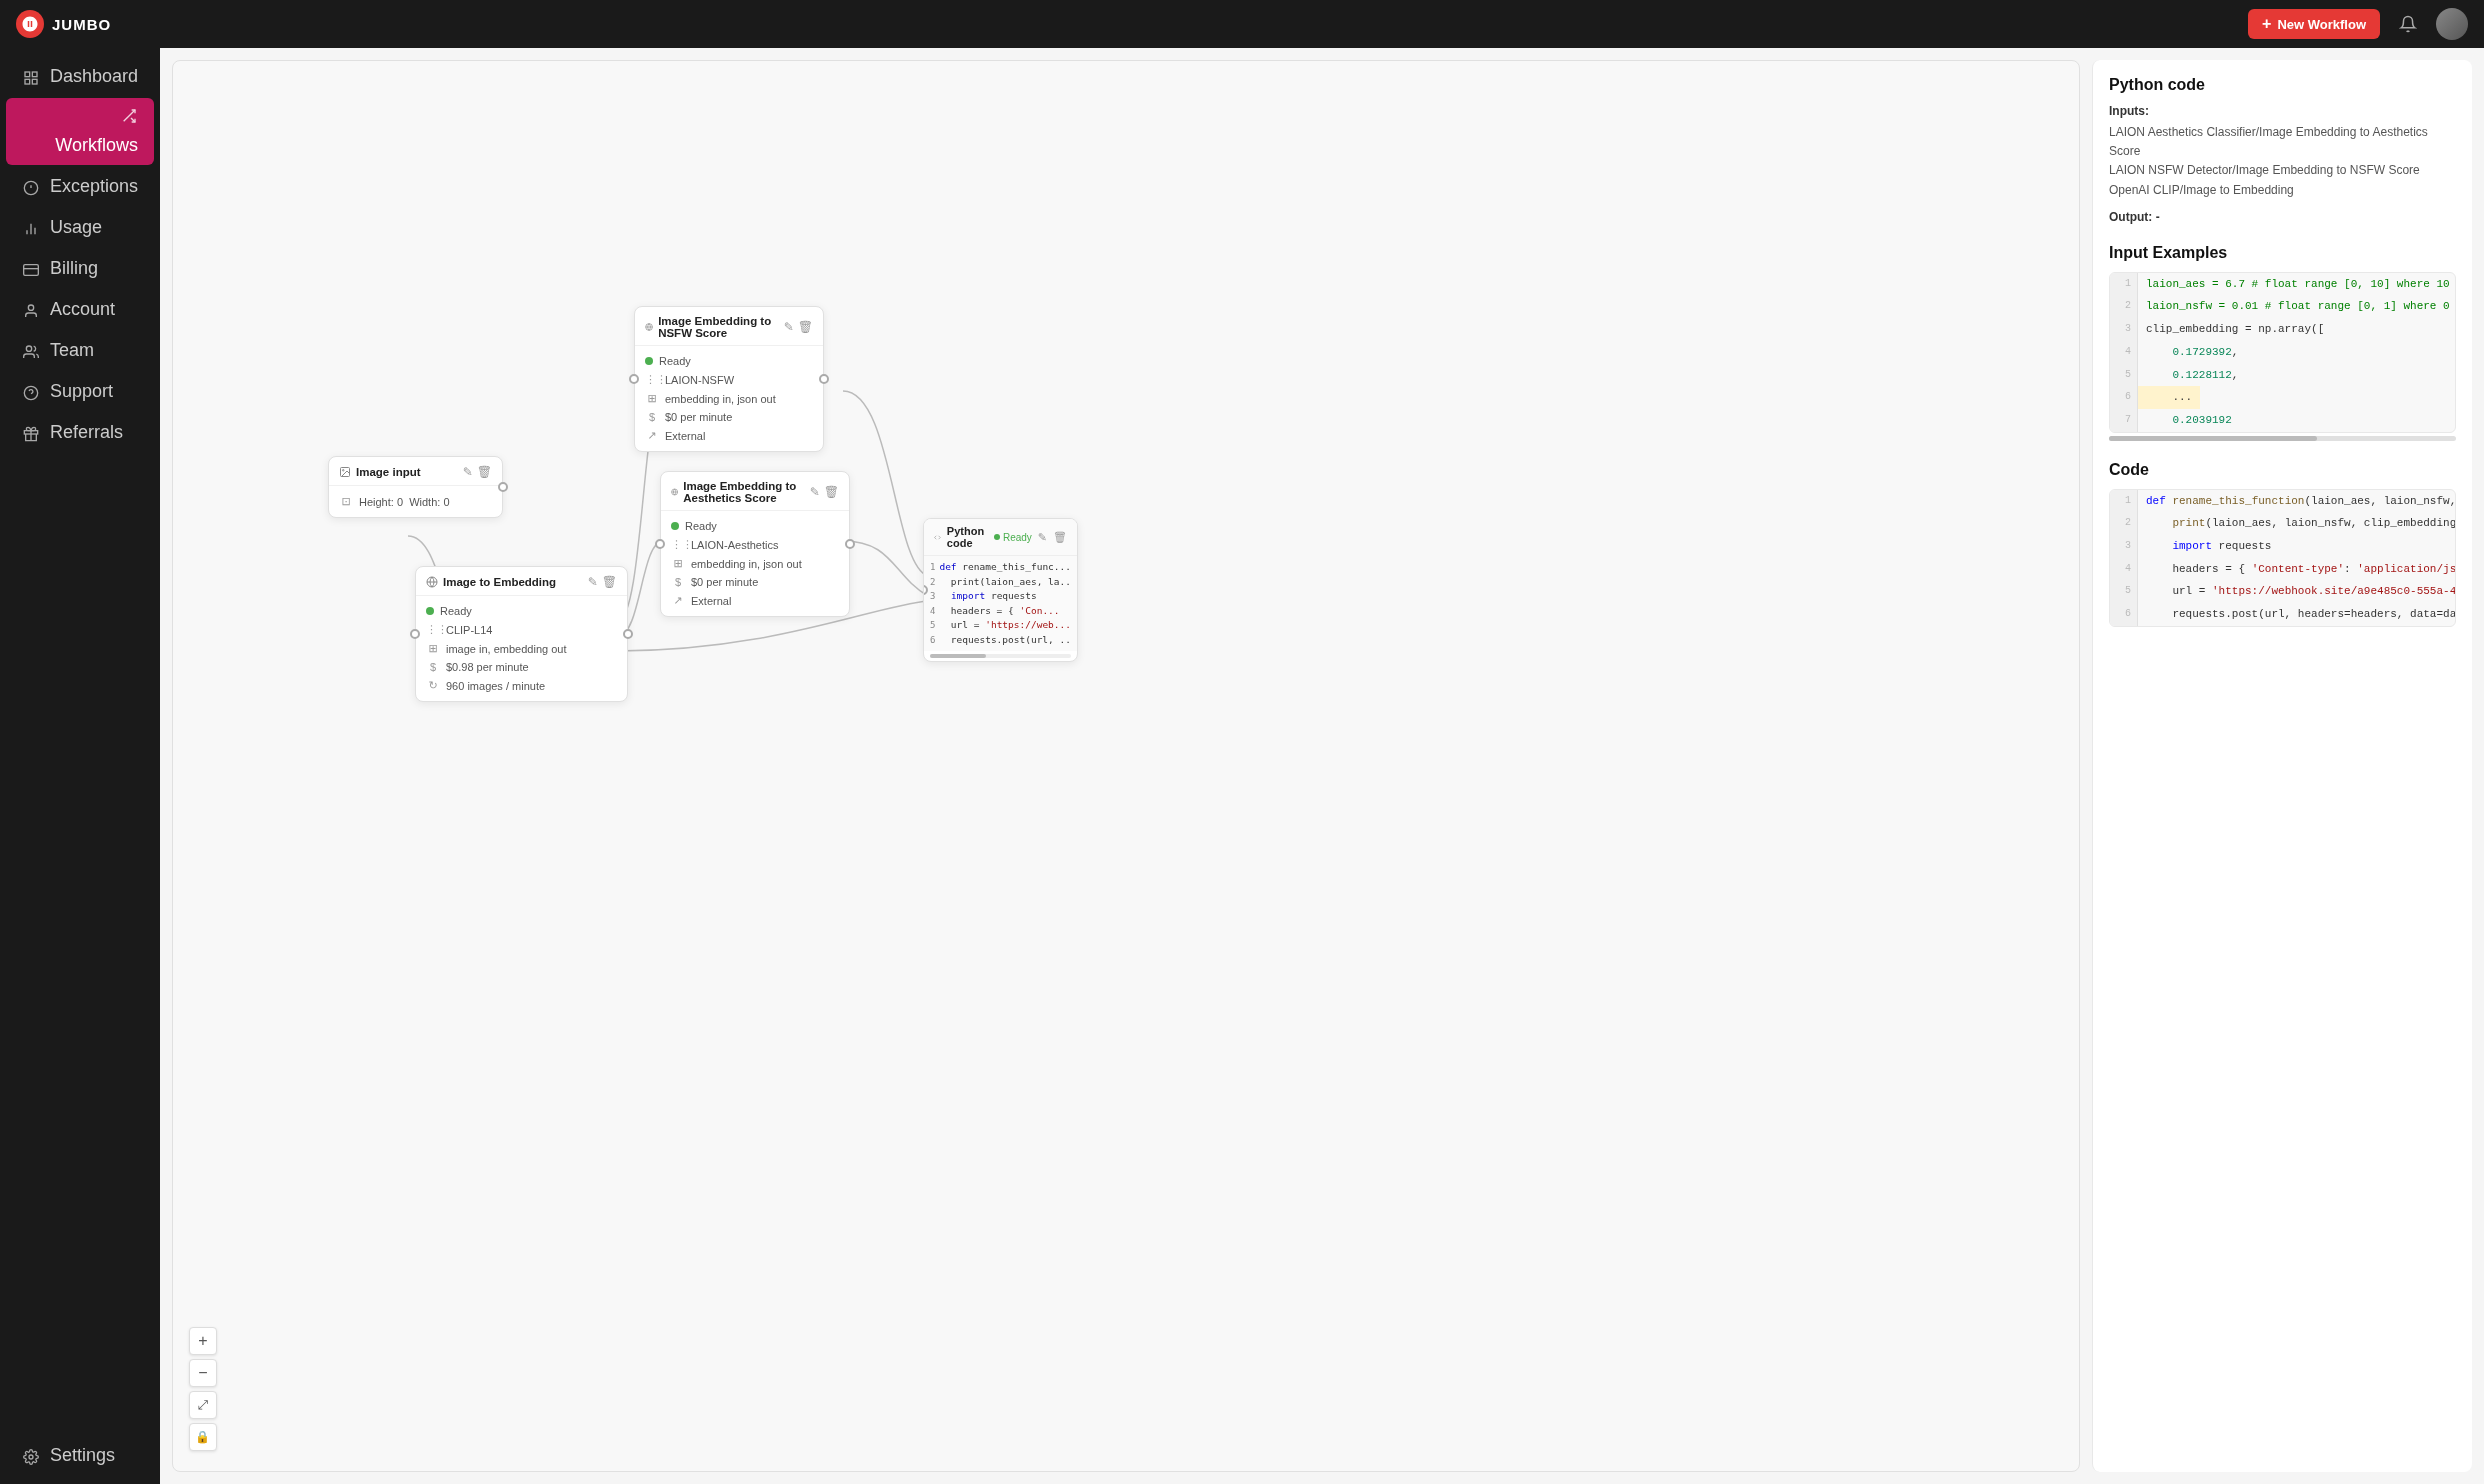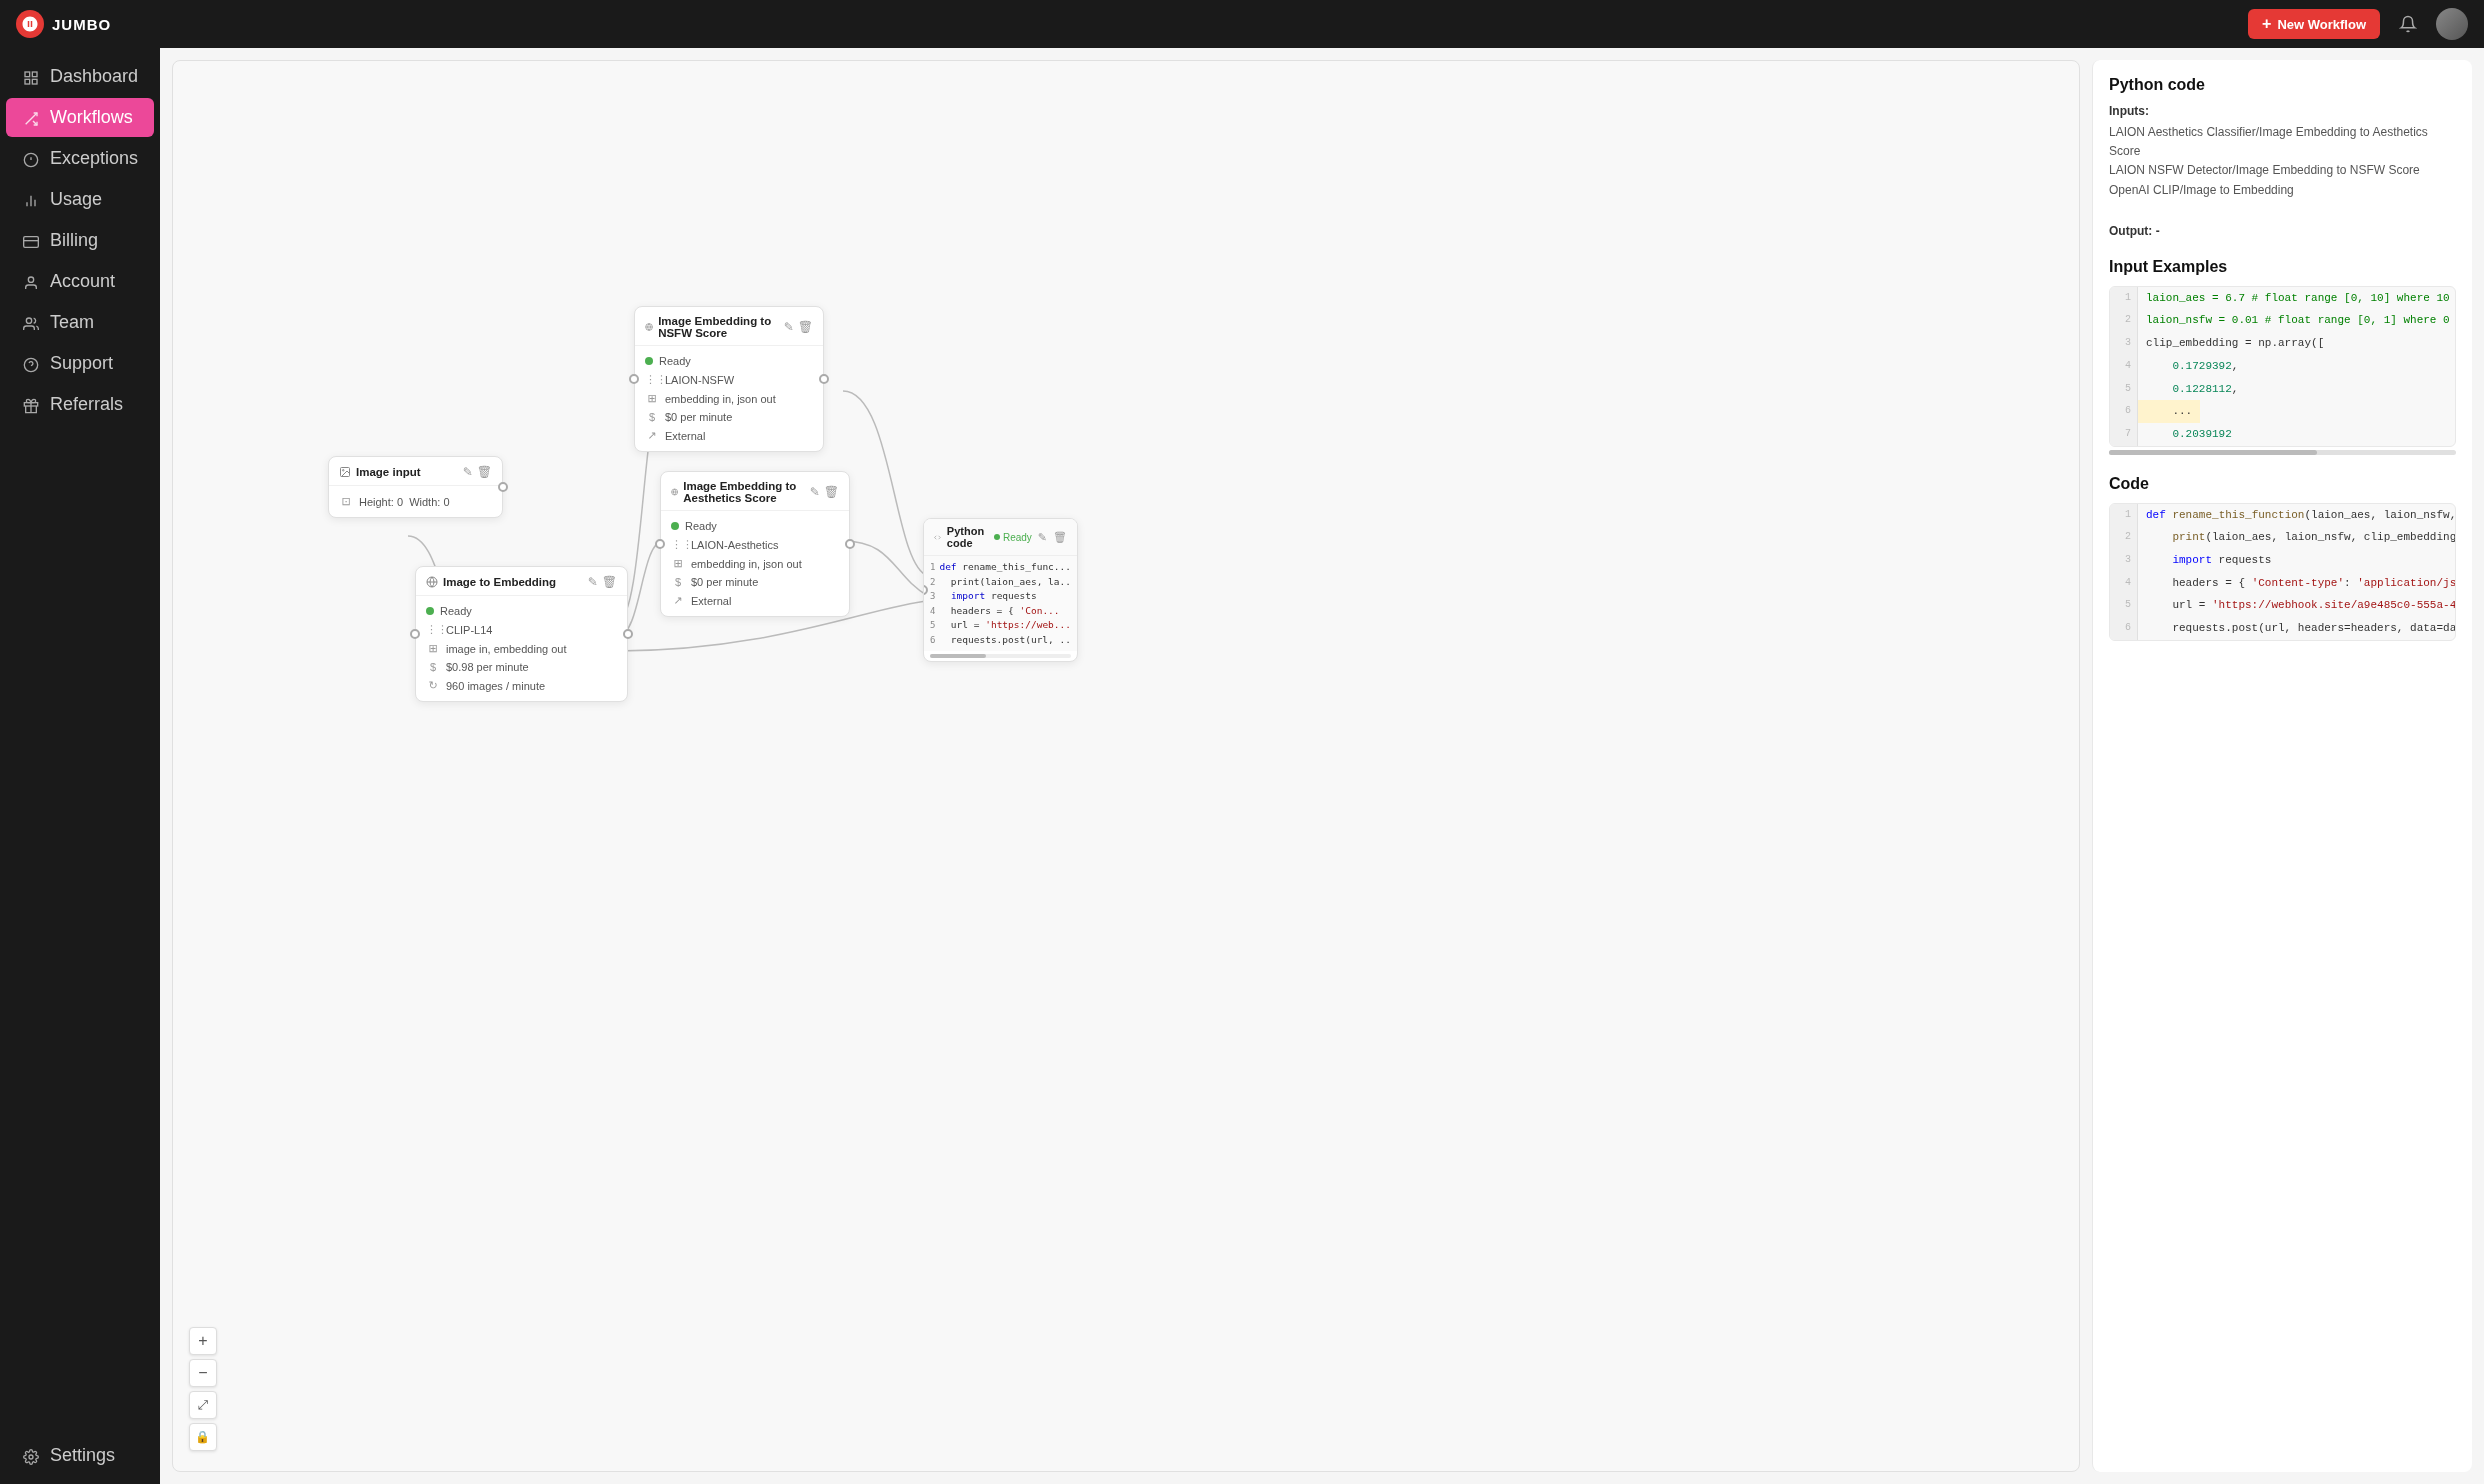--- a/index.html
+++ b/index.html
@@ -17,21 +17,21 @@
     .icon-btn { width: 32px; height: 32px; border-radius: 50%; background: transparent; border: none; cursor: pointer; display: flex; align-items: center; justify-content: center; color: #aaa; font-size: 18px; }
     .avatar { width: 32px; height: 32px; border-radius: 50%; background: #888; overflow: hidden; }
     .avatar-img { width: 100%; height: 100%; background: linear-gradient(135deg, #888, #555); }
 
     
     .app-body { display: flex; flex: 1; overflow: hidden; }
 
     
     .sidebar { width: 160px; background: #1a1a1a; display: flex; flex-direction: column; padding: 8px 0; flex-shrink: 0; }
     .sidebar-item { display: flex; align-items: flex-end; gap: 10px; padding: 9px 16px; color: #ccc; font-size: 18px; cursor: pointer; border-radius: 6px; margin: 1px 6px; }
-    .sidebar-item.active { background: #ec4899; color: white; }
+    .sidebar-item.active { background: #be185d; color: white; flex-direction: column; }
     .sidebar-item .s-icon { width: 18px; height: 18px; display: flex; align-items: center; justify-content: center; opacity: 0.8; }
     .sidebar-bottom { margin-top: auto; }
 
     
     .main-content { display: flex; flex: 1; overflow: hidden; }
 
     
     .canvas-area { flex: 1; background: #f8f8f8; position: relative; overflow: hidden; border: 1px solid #e0e0e0; margin: 12px; border-radius: 8px; }
 
     
@@ -448,21 +448,21 @@
       <div class="panel-content">
 
         <div class="inspect-section">
           <div class="inspect-title">Python code</div>
 
           <div class="inspect-label">Inputs:</div>
           <div class="inspect-item">LAION Aesthetics Classifier/Image Embedding to Aesthetics Score</div>
           <div class="inspect-item">LAION NSFW Detector/Image Embedding to NSFW Score</div>
           <div class="inspect-item">OpenAI CLIP/Image to Embedding</div>
 
-          <div class="inspect-label" style="margin-top:24px;">Output: -</div>
+          <div class="inspect-label" style="margin-top:10px;">Output: -</div>
         </div>
 
         <div class="inspect-section">
           <div class="inspect-title">Input Examples</div>
           <div class="code-block">
             <div class="code-line">
               <span class="line-num">1</span>
               <span class="line-content"><span class="cm">laion_aes = 6.7 # float range [0, 10] where 10 is beauti</span></span>
             </div>
             <div class="code-line">

